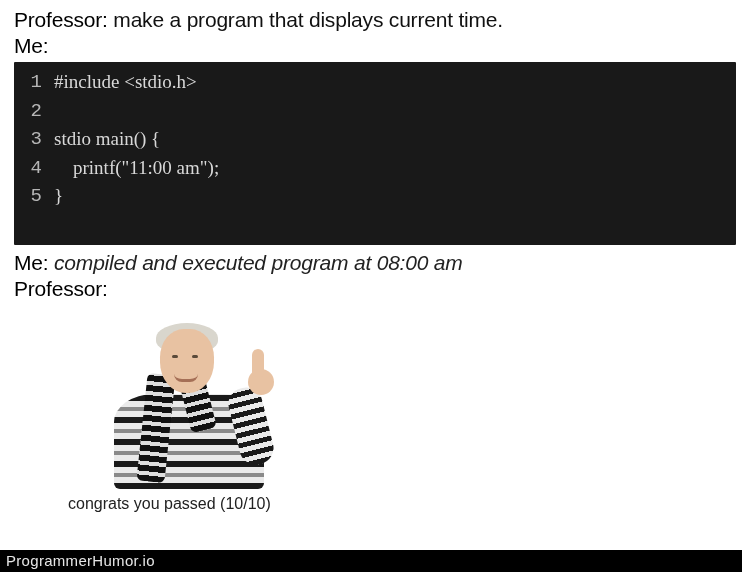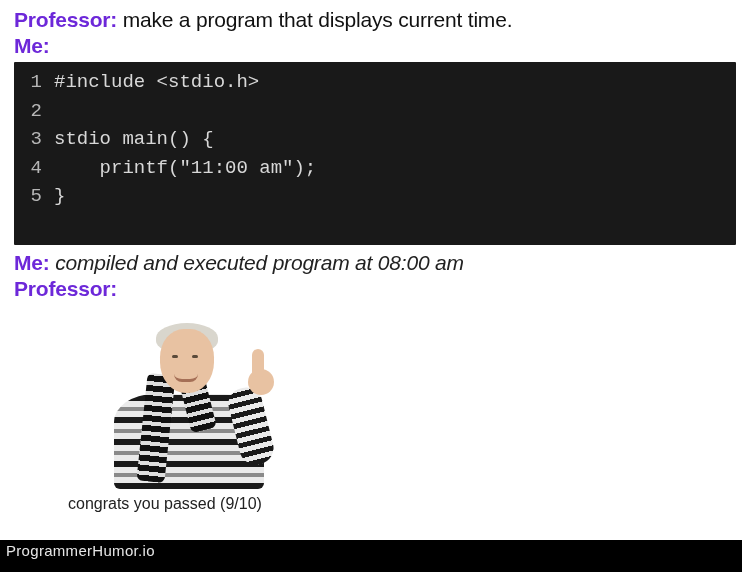--- a/index.html
+++ b/index.html
@@ -14,22 +14,22 @@
     .content {
       padding: 8px 14px 0 14px;
     }
     .line {
       font-size: 21px;
       color: #111;
       margin-bottom: 2px;
       letter-spacing: -0.2px;
     }
     .speaker {
-      font-weight: 700;
-      color: #6d28d9;
+      font-weight: 400;
+      color: #000000;
     }
     .code-block {
       background: #191919;
       color: #d8d8d8;
       font-family: "Courier New", monospace;
       font-size: 19px;
       padding: 6px 8px 34px 8px;
       margin: 4px 0 6px 0;
       line-height: 1.5;
       border-radius: 1px;
@@ -37,21 +37,21 @@
     .code-row {
       display: flex;
     }
     .ln {
       width: 20px;
       text-align: right;
       color: #b6b6b6;
       margin-right: 12px;
       flex-shrink: 0;
     }
-    .code-text { white-space: pre; }
+    .code-text { white-space: pre; font-family: Liberation Serif, serif; }
     .italic { font-style: italic; color: #222; }
     .harold-wrap {
       margin: 18px 0 0 80px;
       width: 190px;
       text-align: left;
     }
     .harold {
       width: 150px;
       height: 170px;
       position: relative;
@@ -128,21 +128,21 @@
     }
     .caption {
       font-size: 16px;
       color: #222;
       margin-top: 6px;
       margin-left: -26px;
     }
     .watermark {
       position: absolute;
       bottom: 0; left: 0; right: 8px;
-      height: 32px;
+      height: 22px;
       background: #000;
       color: #e6e6e6;
       font-family: "Comic Sans MS", cursive, sans-serif;
       font-size: 15px;
       padding-left: 6px;
       line-height: 22px;
       letter-spacing: 0.3px;
     }
   </style>
 </head>
@@ -196,20 +196,20 @@
       <div class="hand"></div>
       <div class="thumb"></div>
       <div class="scarf"></div>
       <div class="scarf2"></div>
       <div class="hair"></div>
       <div class="head"></div>
       <div class="eye l"></div>
       <div class="eye r"></div>
       <div class="mouth"></div>
     </div>
-    <div class="caption">congrats you passed (9/10)</div>
+    <div class="caption">congrats you passed (10/10)</div>
   </div>
 
 </div>
 
 <div class="watermark">
   <span>ProgrammerHumor.io</span>
 </div>
 
 </body></html>

